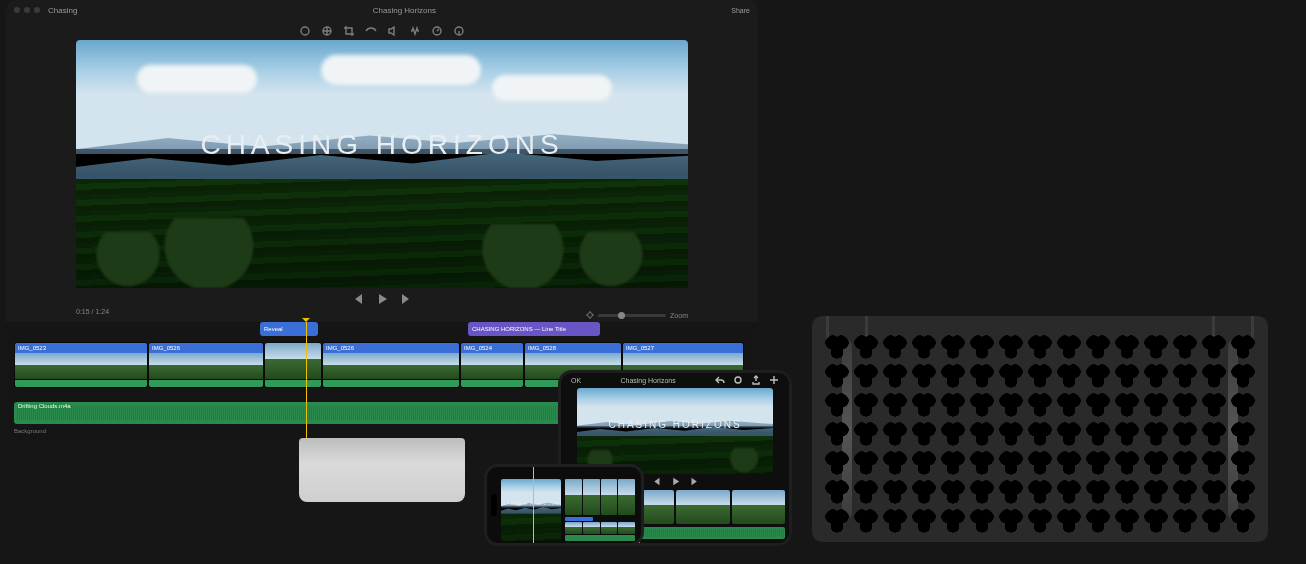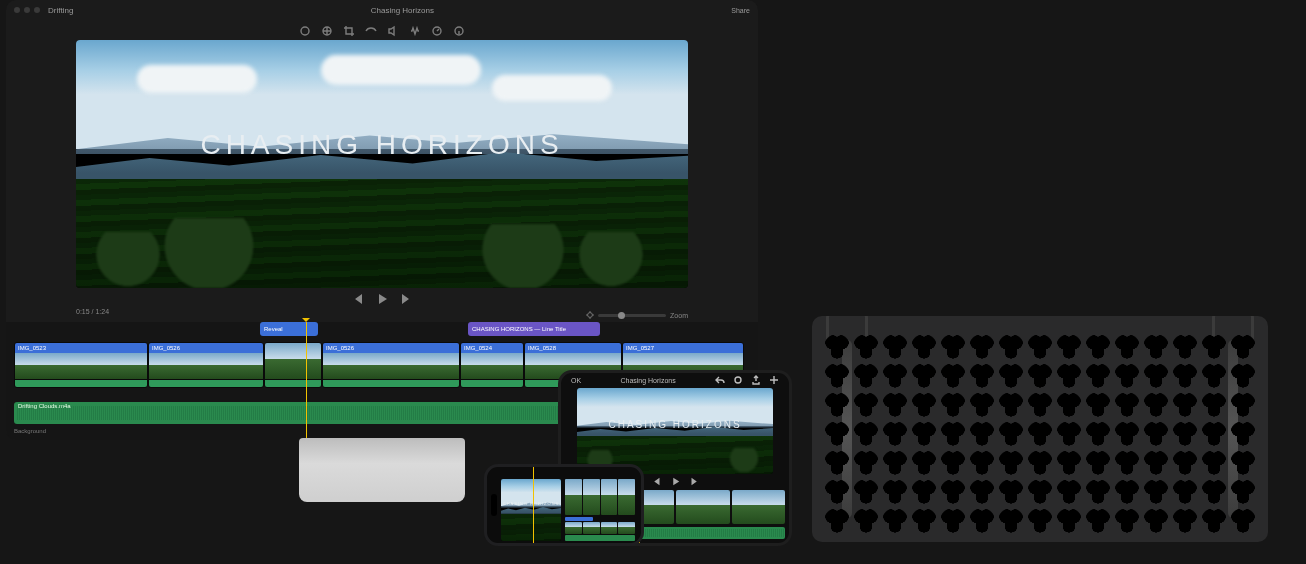--- a/index.html
+++ b/index.html
@@ -344,21 +344,21 @@
 
 <div class="monitor">
   <div class="screen">
 
     <div class="titlebar">
       <span class="dots">
         <span class="dot"></span>
           <span class="dot"></span>
           <span class="dot"></span>
       </span>
-      <span>Drifting</span>
+      <span>Chasing</span>
       <span class="center">Chasing Horizons</span>
       <span class="right">Share</span>
     </div>
 
     <div class="toolbar">
       <span class="tb-icn"><svg viewBox="0 0 12 12">
             <circle cx="6" cy="6" r="4"></circle>
           </svg></span>
       <span class="tb-icn"><svg viewBox="0 0 12 12">
             <circle cx="6" cy="6" r="4"></circle>

